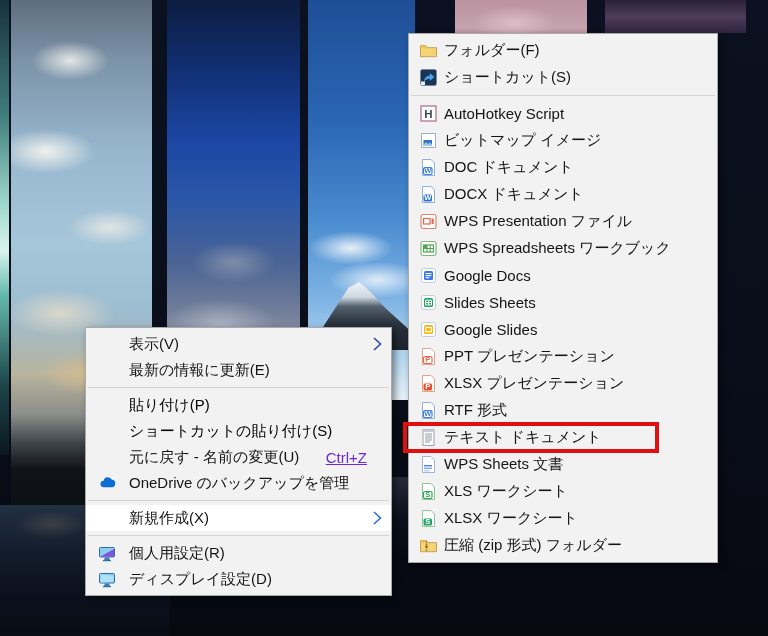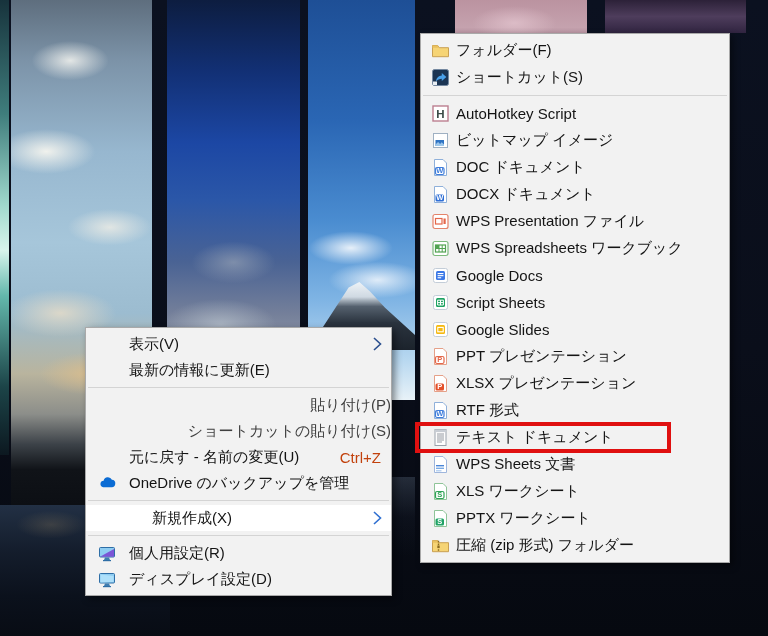--- a/index.html
+++ b/index.html
@@ -44,29 +44,29 @@
       radial-gradient(50px 20px at 30% 15%, rgba(190,160,110,.2), rgba(190,160,110,0) 70%),
       linear-gradient(180deg,#223044 0%,#141d2c 35%,#0b111c 70%,#080c14 100%); }
   .refl { position:absolute; left:167px; top:477px; width:248px; height:80px;
     background:linear-gradient(180deg,rgba(90,105,125,.35) 0%,rgba(40,52,70,.15) 50%,rgba(0,0,0,0) 100%); }
 
   
   .menu { position:absolute; background:#f2f2f2; border:1px solid #a9a9a9;
           box-shadow:3px 3px 7px rgba(0,0,0,.45); padding:3px 0;
           font-size:15px; color:#141414; }
   #context-menu { left:85px; top:327px; width:307px; }
-  #new-submenu  { left:420px; top:33px;  width:310px; }
+  #new-submenu  { left:408px; top:33px;  width:310px; }
 
   .mi { display:flex; align-items:center; height:26px; cursor:default; }
   .mi .gut { flex:0 0 43px; display:flex; align-items:center; justify-content:center; }
   .mi .lbl { flex:1; white-space:nowrap; }
-  .mi .accel { padding-right:10px; color:#c2410c; }
+  .mi .accel { padding-right:24px; color:#6d28d9;text-decoration:underline; }
   .mi .chev { flex:0 0 22px; display:flex; justify-content:flex-end; padding-right:9px; }
-  .mi.disabled .lbl { color:#404040;text-align:right; }
-  .mi.open { background:#ffffff;gap:23px; }
+  .mi.disabled .lbl { color:#000000; }
+  .mi.open { background:#ffffff; }
 
   .smi { display:flex; align-items:center; height:27px; position:relative; cursor:default; }
   .smi .gut { flex:0 0 35px; display:flex; align-items:center; justify-content:center; padding-left:4px; }
   .smi .lbl { flex:1; white-space:nowrap; }
 
   .sep { height:1px; background:#d4d4d4; margin:4px 2px; }
 
   .redbox { position:absolute; left:-6px; top:-2px; width:256px; height:31px;
             border:4px solid #e01010; pointer-events:none; z-index:5; }
 
@@ -279,21 +279,21 @@
 
   <div class="smi">
     <span class="gut">
       <svg class="ic" viewBox="0 0 19 19">
         <rect x="2.5" y="2.5" width="14" height="14" rx="2" fill="#ffffff" stroke="#c3cdd8" stroke-width="1"></rect>
         <rect x="5" y="5" width="9" height="9" rx="1.5" fill="#1ea362"></rect>
         <path d="M6.6 7.2 h5.8 v4.8 h-5.8 z" fill="none" stroke="#ffffff" stroke-width="1"></path>
         <path d="M6.6 9.6 h5.8 M9.5 7.2 v4.8" stroke="#ffffff" stroke-width="1"></path>
       </svg>
     </span>
-    <span class="lbl">Script Sheets</span>
+    <span class="lbl">Slides Sheets</span>
   </div>
 
   <div class="smi">
     <span class="gut">
       <svg class="ic" viewBox="0 0 19 19">
         <rect x="2.5" y="2.5" width="14" height="14" rx="2" fill="#ffffff" stroke="#c3cdd8" stroke-width="1"></rect>
         <rect x="5" y="5" width="9" height="9" rx="1.5" fill="#f5b912"></rect>
         <rect x="6.8" y="7.4" width="5.4" height="4.4" fill="none" stroke="#ffffff" stroke-width="1.1"></rect>
       </svg>
     </span>
@@ -369,21 +369,21 @@
   </div>
 
   <div class="smi">
     <span class="gut">
       <svg class="ic" viewBox="0 0 19 19">
         <path d="M3.5 1.5 h8.5 l3.5 3.5 v12.5 h-12 z" fill="#ffffff" stroke="#8fc498" stroke-width="1"></path>
         <rect x="4.5" y="9.5" width="8.5" height="7" rx="1.5" fill="#21a366"></rect>
         <text x="8.8" y="15.4" font-size="7.5" font-weight="bold" fill="#ffffff" text-anchor="middle">S</text>
       </svg>
     </span>
-    <span class="lbl">PPTX ワークシート</span>
+    <span class="lbl">XLSX ワークシート</span>
   </div>
 
   <div class="smi">
     <span class="gut">
       <svg class="ic" viewBox="0 0 19 19">
         <path d="M1.5 4.5 h5.2 l1.6 2.2 h9.2 v9 h-16 z" fill="#f6d475" stroke="#c9a053" stroke-width="1"></path>
         <path d="M1.5 4.5 h5.2 l1.6 2.2 h-6.8 z" fill="#e9c05f"></path>
         <path d="M7.5 4.8 v10.7" stroke="#8a6a20" stroke-width="1.4" stroke-dasharray="1.6 1.2"></path>
         <rect x="6.4" y="9.5" width="2.2" height="2.6" fill="#8a6a20"></rect>
       </svg>

